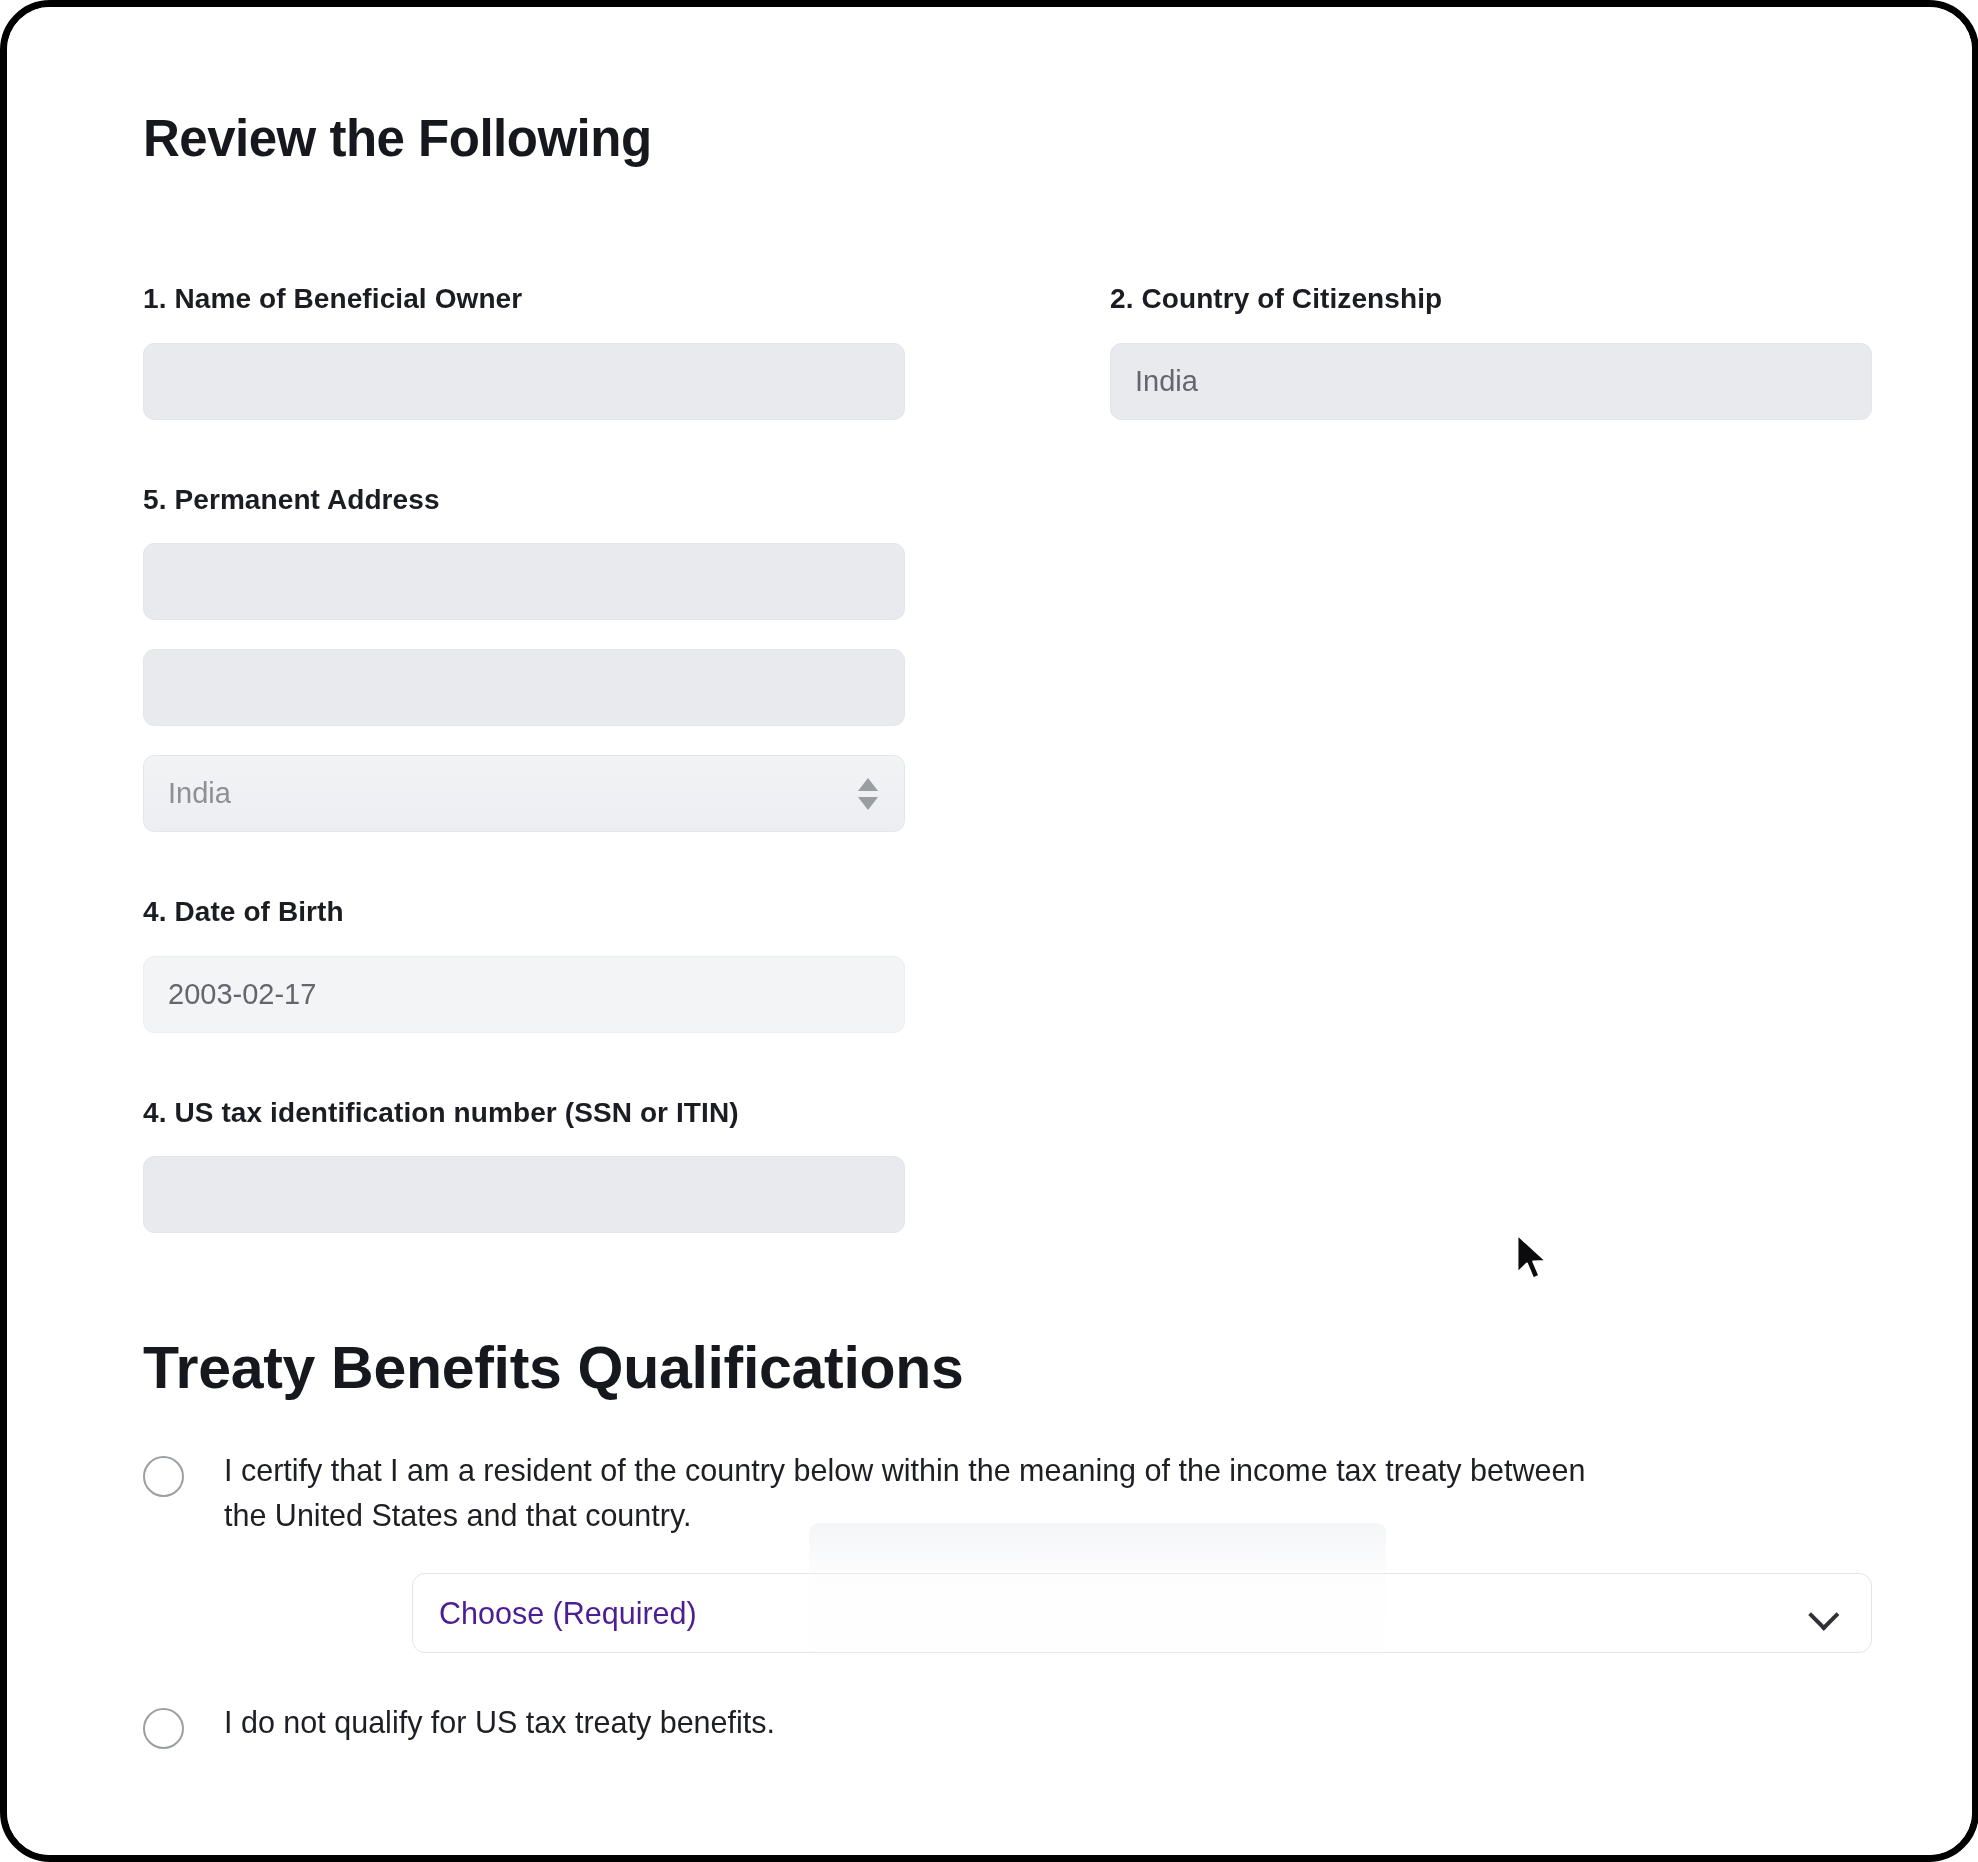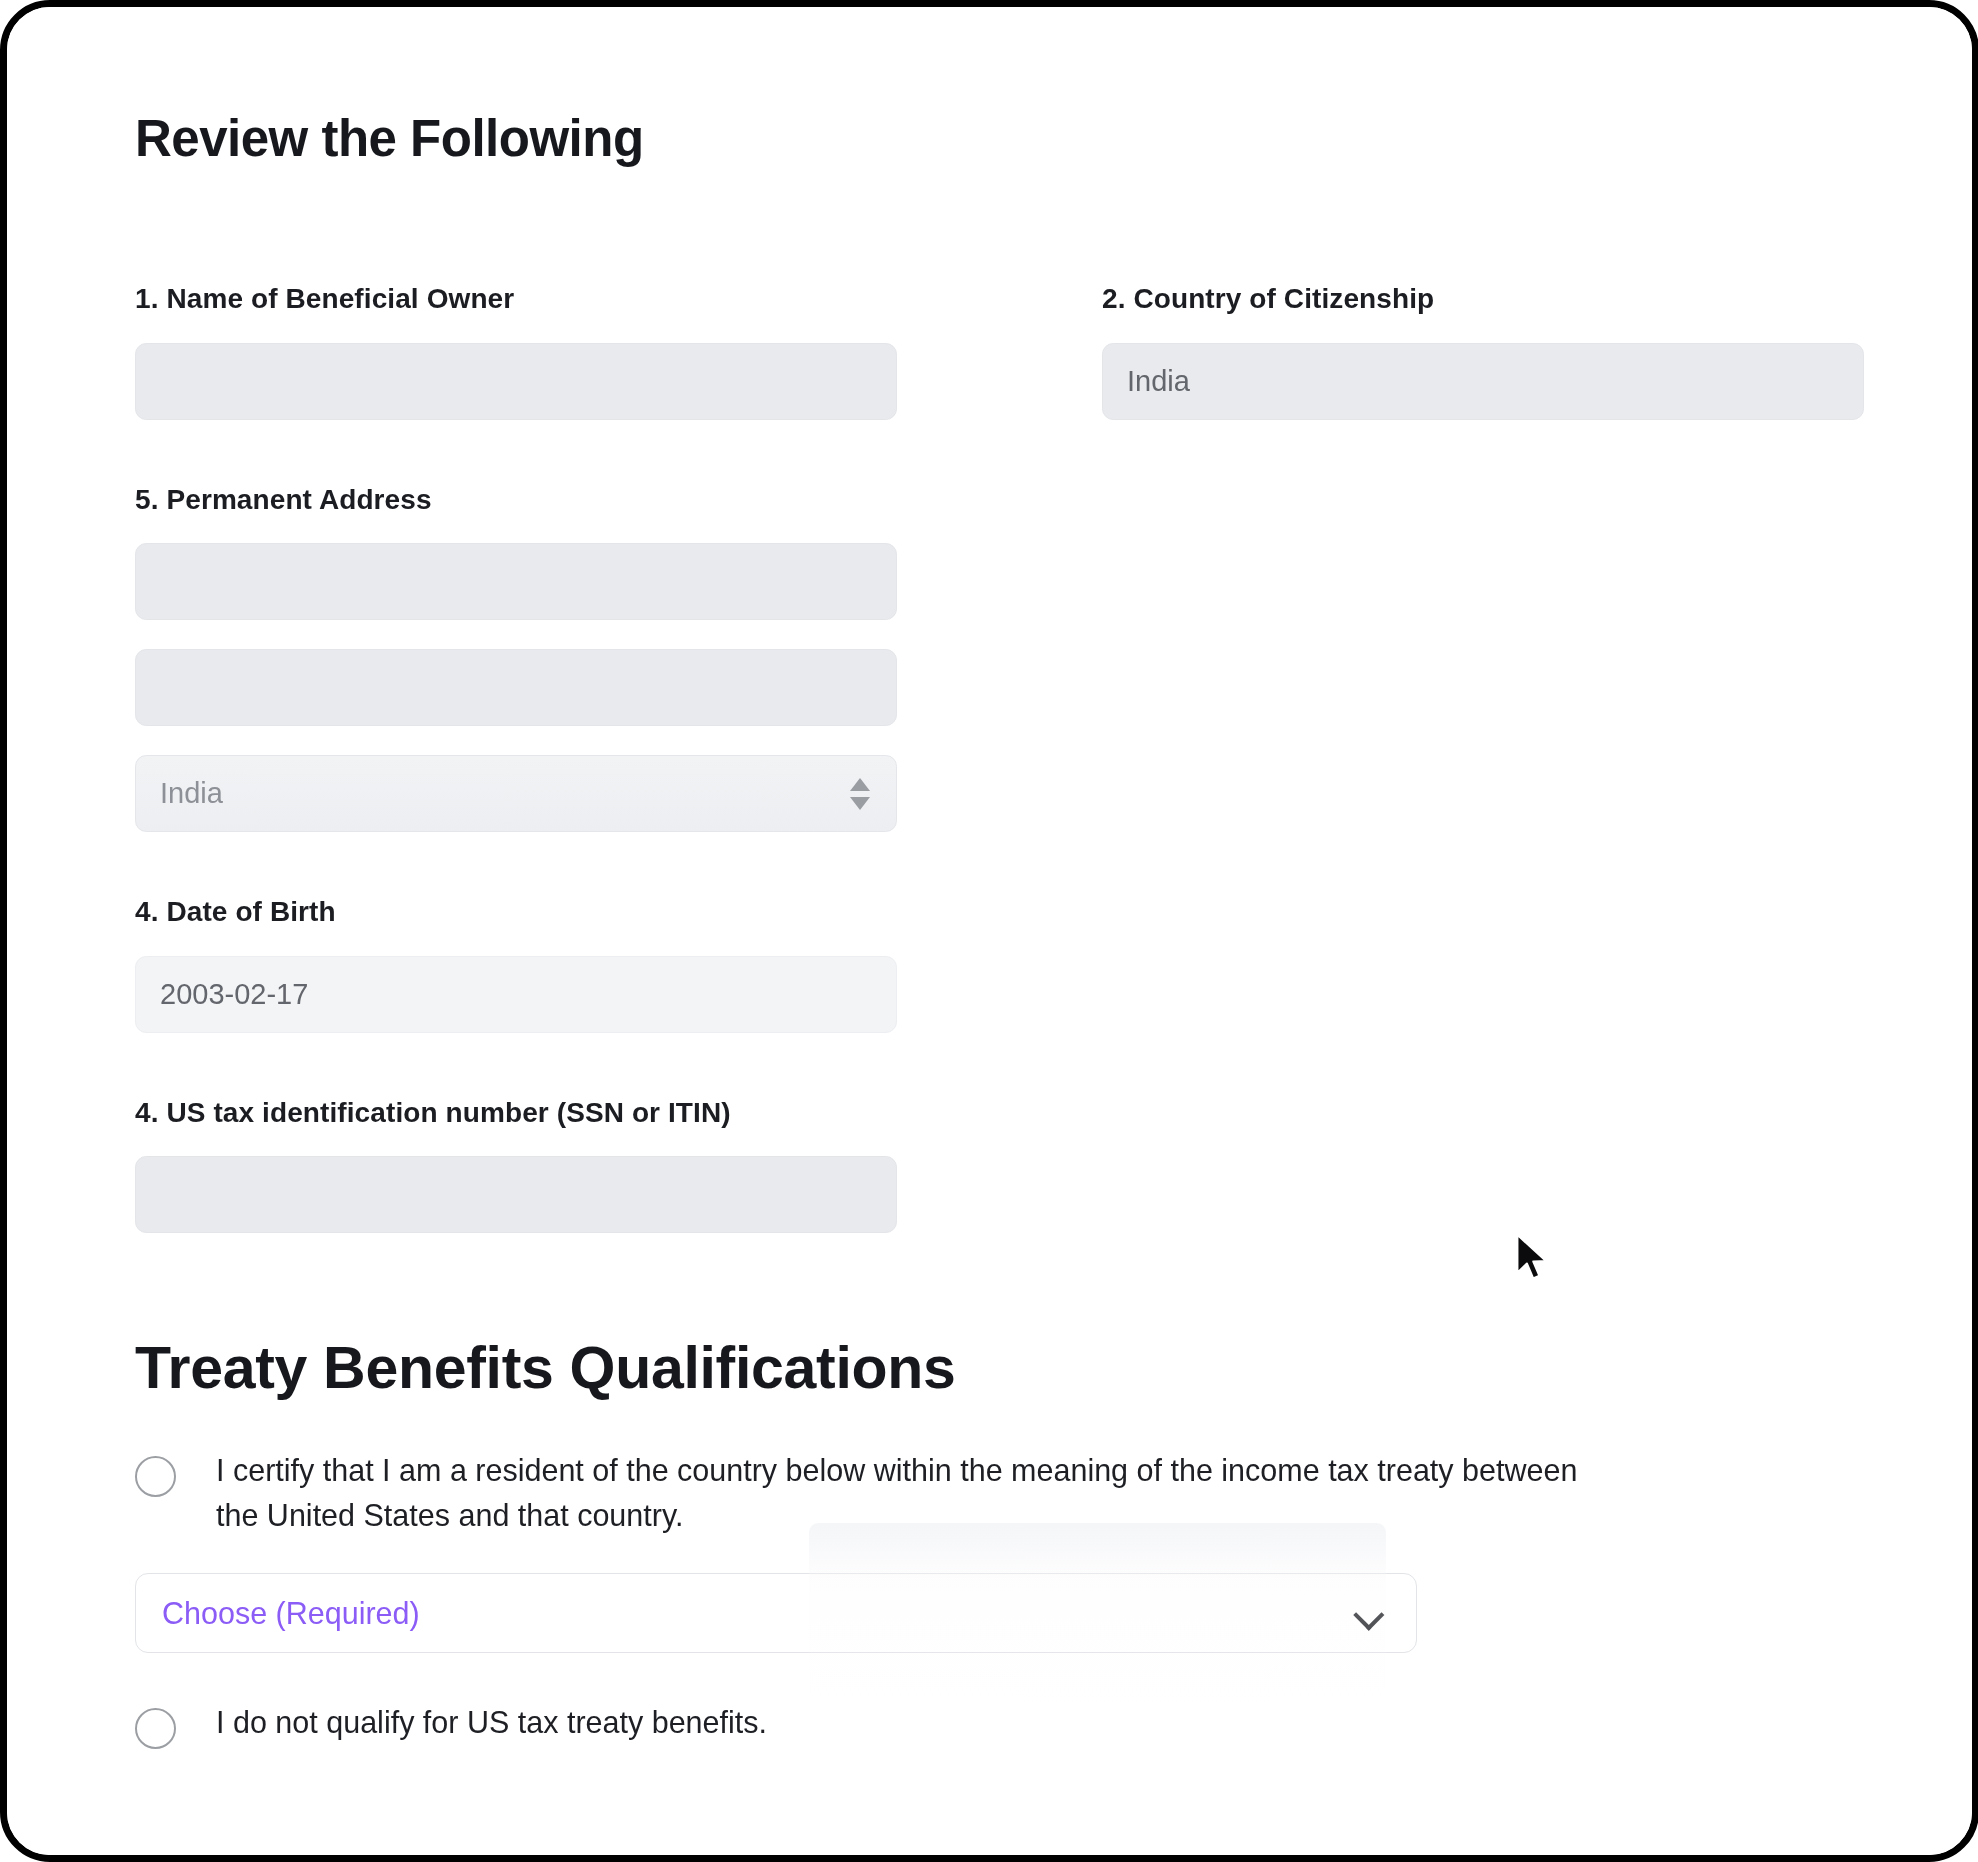--- a/index.html
+++ b/index.html
@@ -25,21 +25,21 @@
     left: 0;
     top: 0;
     right: 0;
     bottom: 0;
     background: #ffffff;
     padding: 0;
   }
 
   .content {
     position: absolute;
-    left: 128px;
+    left: 136px;
     top: 104px;
     width: 1724px;
   }
 
   h1.page-title {
     margin: 0;
     font-size: 51px;
     font-weight: 700;
     letter-spacing: -0.5px;
     color: #16181d;
@@ -155,33 +155,34 @@
 
   .radio-label {
     margin-left: 40px;
     font-size: 30.5px;
     line-height: 1.47;
     color: #1d1f24;
     max-width: 1396px;
   }
 
   .dropdown {
-    width: 1282px;
+    width: 1460px;
     height: 80px;
+    margin-left: 269px;
     margin-top: 35px;
     box-sizing: border-box;
     background: #ffffff;
     border: 1.6px solid #e2e4e8;
     border-radius: 13px;
     display: flex;
     align-items: center;
     justify-content: space-between;
     padding: 0 34px 0 26px;
     font-size: 30.5px;
-    color: #8b5cf6;
+    color: #4c1d95;
   }
 
   .chevron {
     width: 27px;
     height: 27px;
     position: relative;
     flex: 0 0 auto;
   }
   .chevron::before {
     content: "";

